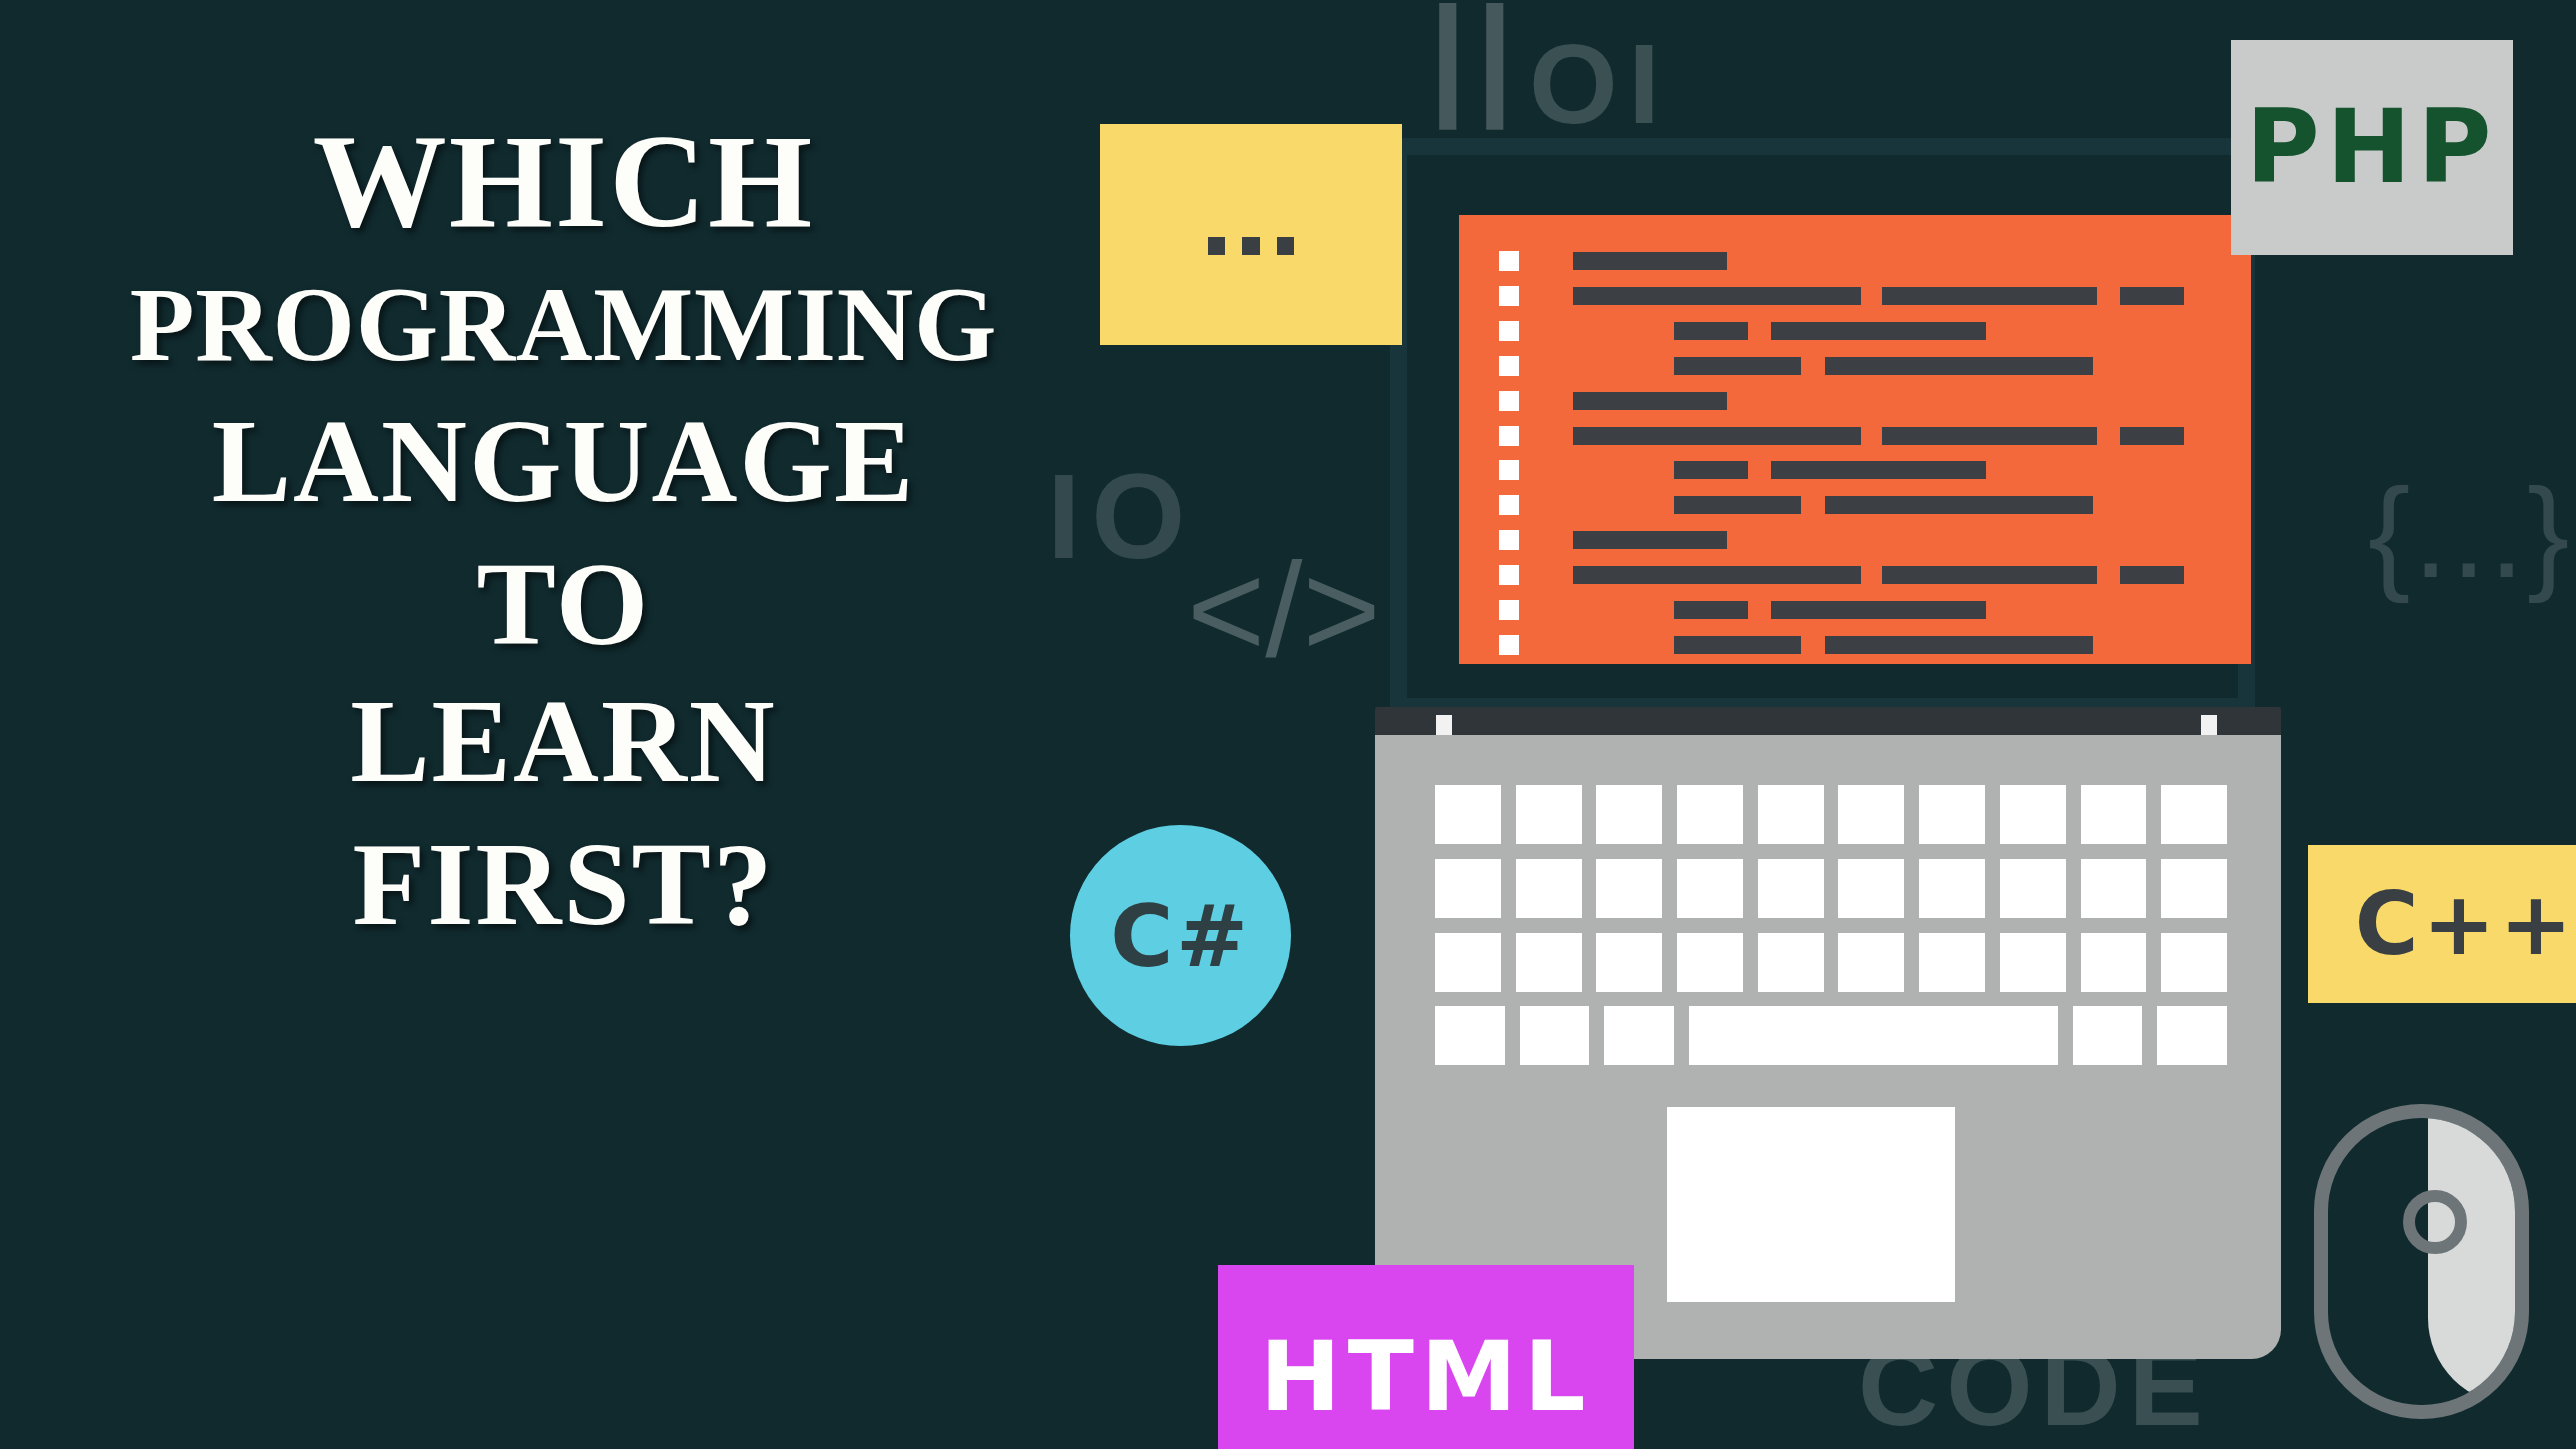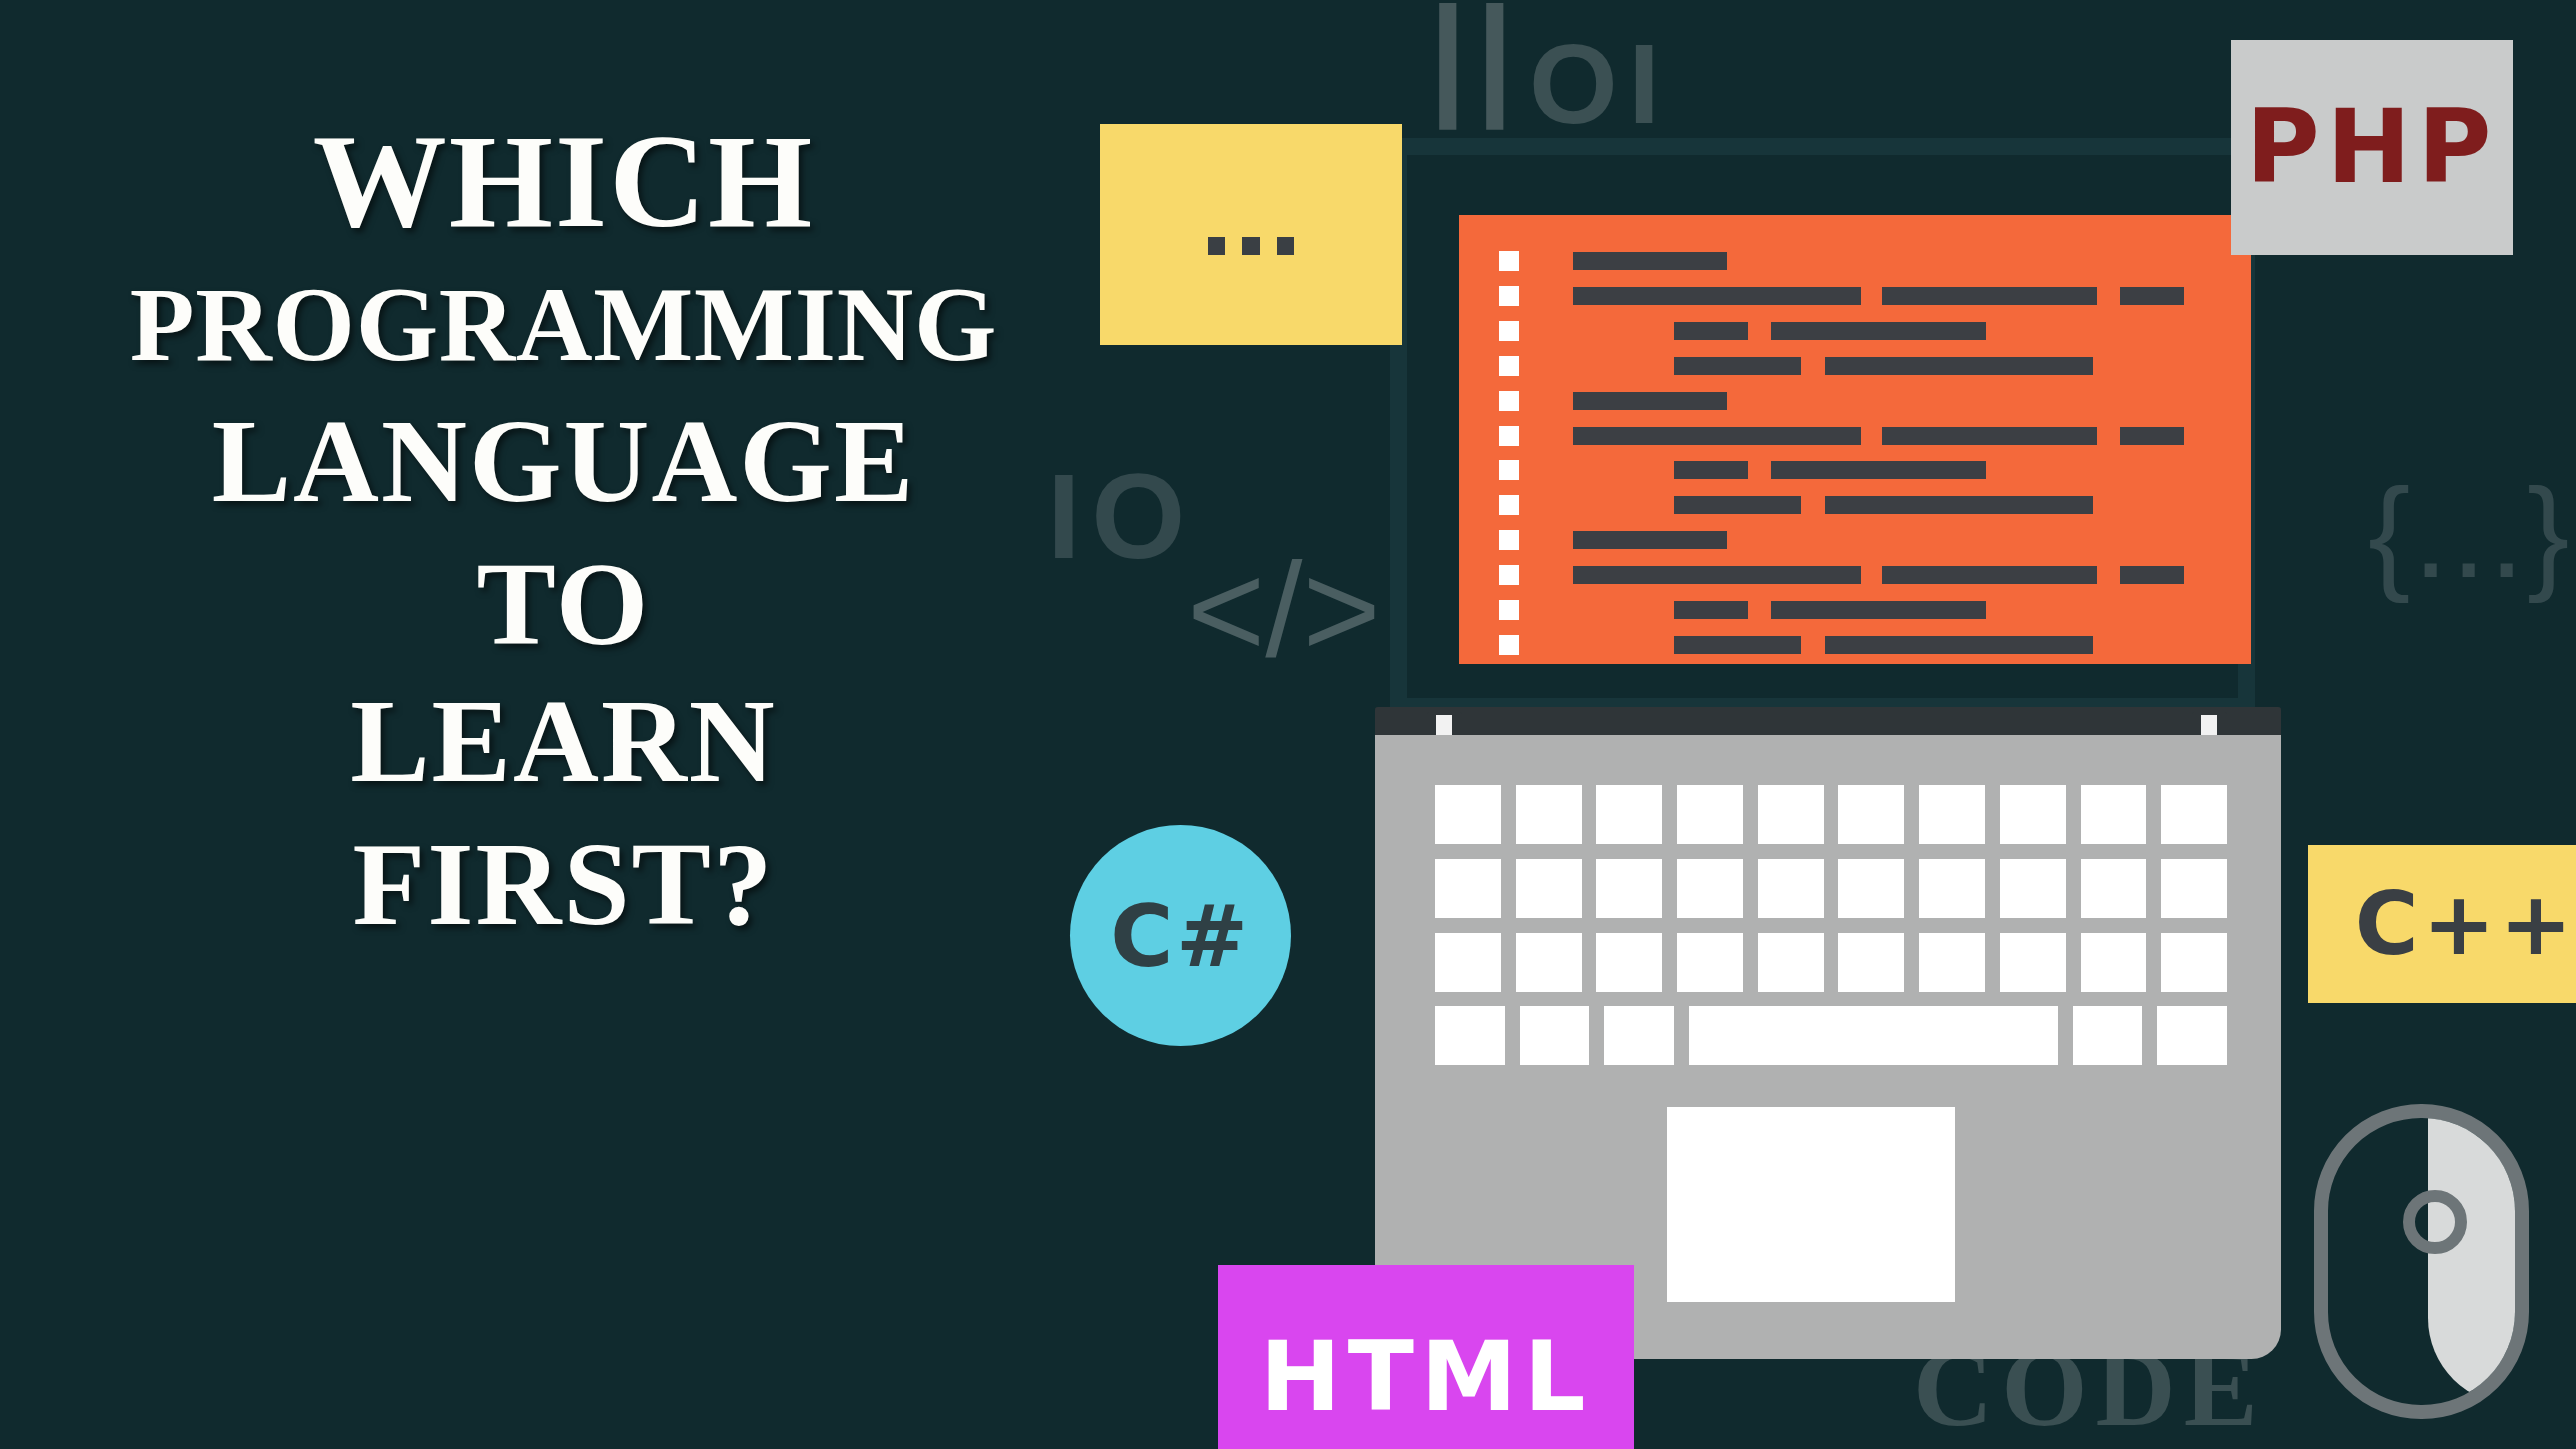--- a/index.html
+++ b/index.html
@@ -21,22 +21,22 @@
     font-family:"Liberation Sans", sans-serif;
     font-weight:700;
     user-select:none;
     line-height:1;
   }
   #deco-pipes{ left:1429px; top:-13.4px; font-size:134px; letter-spacing:9.4px; color:#45585b;}
   #deco-oi{ left:1529px; top:27px; font-size:114px; letter-spacing:10.7px; color:#3b5053;}
   #deco-io-left{ left:1047px; top:456px; font-size:121px; letter-spacing:10.7px; color:#33494d;}
   #deco-slash{ left:1187px; top:543px; font-size:134px; color:#4a5e61; font-weight:400;}
   #deco-braces{ left:2368px; top:470px; font-size:127px; color:#33494d; letter-spacing:2.7px; font-weight:400;}
-  #deco-code{ left:1913px; top:1332px; font-size:111px; color:#3a4f52; letter-spacing:8px;
-              font-family:Liberation Serif, serif; font-weight:700;}
+  #deco-code{ left:1858px; top:1332px; font-size:111px; color:#3a4f52; letter-spacing:8px;
+              font-family:Liberation Sans, sans-serif; font-weight:700;}
 
   
   #headline{
     position:absolute;
     left:40px;
     top:114px;
     width:1047px;
     text-align:center;
     color:#fdfdfa;
     font-family:"Liberation Serif", serif;
@@ -120,21 +120,21 @@
   #badge-abc .abc-text{
     color:#3a3f44; font-size:101px; letter-spacing:5.4px;
     font-family:"DejaVu Sans", sans-serif; font-weight:700;
   }
   #badge-abc .abc-dots{ display:flex; gap:17.4px; margin-top:23px; }
   #badge-abc .abc-dots i{ width:17.4px; height:17.4px; background:#3a3f44; display:block; }
 
   #badge-php{
     left:2231px; top:40px; width:282px; height:215px;
     background:#c9cbcb;
-    color:#7f1d1d; font-size:101px; letter-spacing:6.7px;
+    color:#14532d; font-size:101px; letter-spacing:6.7px;
     font-family:"DejaVu Sans", sans-serif;
   }
 
   #badge-csharp{
     left:1070px; top:825px; width:221px; height:221px;
     background:#5ecfe3; border-radius:50%;
     color:#2f4045; font-size:86px; letter-spacing:2.7px;
     font-family:"DejaVu Sans", sans-serif;
   }
 

